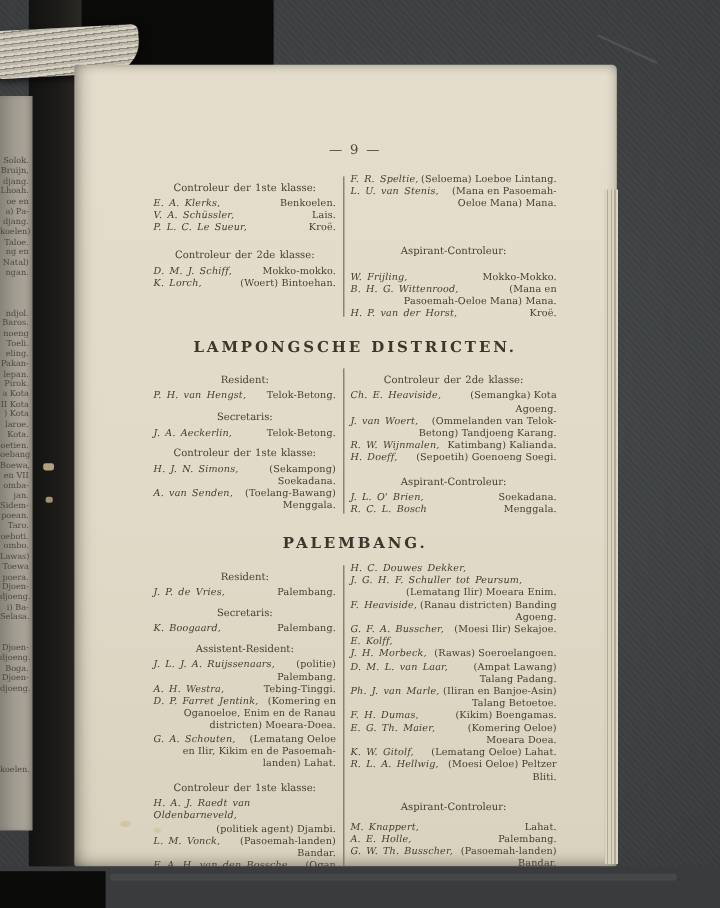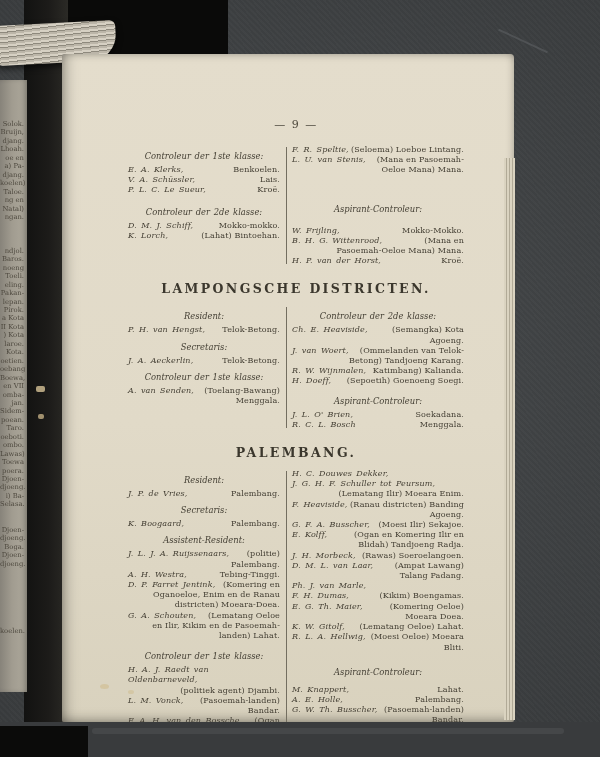--- a/index.html
+++ b/index.html
@@ -28,21 +28,21 @@
     left:-6px;top:23px;width:122px;height:40px;
     background:repeating-linear-gradient(176deg,#d6d0c3 0 2px,#8e897d 2px 3px,#bcb6a9 3px 5px);
     border-radius:3px 6px 26px 8px;
     transform:rotate(-3deg);
     box-shadow:0 3px 6px rgba(0,0,0,0.6);
   }
   .left-strip{
     left:0;top:80px;width:27px;height:612px;
     background:linear-gradient(90deg,#87837a 0%,#a19c90 45%,#aea99c 100%);
     box-shadow:inset -4px 0 6px -3px rgba(0,0,0,0.4);
-    padding-top:40px;box-sizing:border-box;
+    padding-top:50px;box-sizing:border-box;
   }
   .frag{
     font-size:6.8px;line-height:8.45px;color:#4e493f;
     text-align:right;padding-right:3px;white-space:nowrap;overflow:hidden;
   }
   .bottom-band{left:0;top:722px;width:600px;height:35px;background:#393b3d;}
   .black-gap-bottom{left:0;top:726px;width:88px;height:31px;background:#0b0b0a;}
   .bottom-seam{left:92px;top:728px;width:472px;height:6px;background:#505254;opacity:.55;border-radius:3px;}
   .page{
     left:62px;top:54px;width:452px;height:668px;
@@ -89,21 +89,21 @@
   }
   .section-title{
     text-align:center;font-weight:bold;font-size:12.5px;letter-spacing:2.4px;
     margin:15px 0 9px;color:#3b372d;white-space:nowrap;
   }
   .cols{display:flex;align-items:stretch;}
   .col-l{width:152px;flex:none;}
   .divider{width:1px;background:#736e60;margin:2px 5px 2px 6px;flex:none;}
   .col-r{flex:1;min-width:0;}
   .blk-heading{
-    font-style:italic;text-align:center;font-size:8.4px;line-height:10px;
+    text-align:center;font-size:8.4px;line-height:10px;
     margin:6px 0 4px;color:#454035;word-spacing:1px;
   }
   .entry{
     font-size:8px;line-height:10.2px;text-align:right;
     color:var(--ink);letter-spacing:.15px;
   }
   .entry::after{content:"";display:block;clear:both;}
   .entry .nm{float:left;text-align:left;word-spacing:1.6px;font-style:italic;}
   .gap{width:100%;}
 </style>
@@ -188,21 +188,21 @@
         <div class="section">
           <div class="cols">
             <div class="col-l">
               <div class="blk-heading">Controleur der 1ste klasse:</div>
               <div class="entry"><span class="nm">E. A. Klerks,</span><span class="loc">Benkoelen.</span></div>
               <div class="entry"><span class="nm">V. A. Schüssler,</span><span class="loc">Lais.</span></div>
               <div class="entry"><span class="nm">P. L. C. Le Sueur,</span><span class="loc">Kroë.</span></div>
               <div class="gap" style="height: 5px;"></div>
               <div class="blk-heading">Controleur der 2de klasse:</div>
               <div class="entry"><span class="nm">D. M. J. Schiff,</span><span class="loc">Mokko-mokko.</span></div>
-              <div class="entry"><span class="nm">K. Lorch,</span><span class="loc">(Lahat) Bintoehan.</span></div>
+              <div class="entry"><span class="nm">K. Lorch,</span><span class="loc">(Woert) Bintoehan.</span></div>
             </div>
             <div class="divider"></div>
             <div class="col-r">
               <div class="entry"><span class="nm">F. R. Speltie,</span><span class="loc">(Seloema) Loeboe Lintang.</span></div>
               <div class="entry"><span class="nm">L. U. van Stenis,</span><span class="loc">(Mana en Pasoemah-Oeloe Mana) Mana.</span></div>
               <div class="gap" style="height: 22px;"></div>
               <div class="blk-heading">Aspirant-Controleur:</div>
               <div class="gap" style="height: 8px;"></div>
               <div class="entry"><span class="nm">W. Frijling,</span><span class="loc">Mokko-Mokko.</span></div>
               <div class="entry"><span class="nm">B. H. G. Wittenrood,</span><span class="loc">(Mana en Pasoemah-Oeloe Mana) Mana.</span></div>
@@ -212,20 +212,21 @@
         </div>
         <div class="section">
           <div class="section-title">LAMPONGSCHE DISTRICTEN.</div>
           <div class="cols">
             <div class="col-l">
               <div class="blk-heading">Resident:</div>
               <div class="entry"><span class="nm">P. H. van Hengst,</span><span class="loc">Telok-Betong.</span></div>
               <div class="blk-heading">Secretaris:</div>
               <div class="entry"><span class="nm">J. A. Aeckerlin,</span><span class="loc">Telok-Betong.</span></div>
               <div class="blk-heading">Controleur der 1ste klasse:</div>
+              <div class="entry"><span class="nm">H. J. N. Simons,</span><span class="loc">(Sekampong) Soekadana.</span></div>
               <div class="entry"><span class="nm">A. van Senden,</span><span class="loc">(Toelang-Bawang) Menggala.</span></div>
             </div>
             <div class="divider"></div>
             <div class="col-r">
               <div class="blk-heading">Controleur der 2de klasse:</div>
               <div class="entry"><span class="nm">Ch. E. Heaviside,</span><span class="loc">(Semangka) Kota Agoeng.</span></div>
               <div class="entry"><span class="nm">J. van Woert,</span><span class="loc">(Ommelanden van Telok-Betong) Tandjoeng Karang.</span></div>
               <div class="entry"><span class="nm">R. W. Wijnmalen,</span><span class="loc">Katimbang) Kalianda.</span></div>
               <div class="entry"><span class="nm">H. Doeff,</span><span class="loc">(Sepoetih) Goenoeng Soegi.</span></div>
               <div class="gap" style="height: 3px;"></div>
@@ -255,28 +256,28 @@
               <div class="entry"><span class="nm">F. A. H. van den Bossche,</span><span class="loc">(Ogan Oeloe en Enim) Baton Radja.</span></div>
               <div class="gap" style="height: 4px;"></div>
               <div class="blk-heading">Controleur der 2de klasse:</div>
             </div>
             <div class="divider"></div>
             <div class="col-r">
               <div class="entry"><span class="nm">H. C. Douwes Dekker,</span></div>
               <div class="entry"><span class="nm">J. G. H. F. Schuller tot Peursum,</span><span class="loc">(Lematang Ilir) Moeara Enim.</span></div>
               <div class="entry"><span class="nm">F. Heaviside,</span><span class="loc">(Ranau districten) Banding Agoeng.</span></div>
               <div class="entry"><span class="nm">G. F. A. Busscher,</span><span class="loc">(Moesi Ilir) Sekajoe.</span></div>
-              <div class="entry"><span class="nm">E. Kolff,</span><span class="loc">(Ogan en Komering Ilir en Blidah) Tandjoeng Radja.</span></div>
+              <div class="entry"><span class="nm">E. Kolff,</span></div>
               <div class="entry"><span class="nm">J. H. Morbeck,</span><span class="loc">(Rawas) Soeroelangoen.</span></div>
               <div class="entry"><span class="nm">D. M. L. van Laar,</span><span class="loc">(Ampat Lawang) Talang Padang.</span></div>
-              <div class="entry"><span class="nm">Ph. J. van Marle,</span></div>
+              <div class="entry"><span class="nm">Ph. J. van Marle,</span><span class="loc">(Iliran en Banjoe-Asin) Talang Betoetoe.</span></div>
               <div class="entry"><span class="nm">F. H. Dumas,</span><span class="loc">(Kikim) Boengamas.</span></div>
               <div class="entry"><span class="nm">E. G. Th. Maier,</span><span class="loc">(Komering Oeloe) Moeara Doea.</span></div>
               <div class="entry"><span class="nm">K. W. Gitolf,</span><span class="loc">(Lematang Oeloe) Lahat.</span></div>
-              <div class="entry"><span class="nm">R. L. A. Hellwig,</span><span class="loc">(Moesi Oeloe) Moeara Bliti.</span></div>
+              <div class="entry"><span class="nm">R. L. A. Hellwig,</span><span class="loc">(Moesi Oeloe) Peltzer Bliti.</span></div>
               <div class="gap" style="height: 8px;"></div>
               <div class="blk-heading">Aspirant-Controleur:</div>
               <div class="gap" style="height: 4px;"></div>
               <div class="entry"><span class="nm">M. Knappert,</span><span class="loc">Lahat.</span></div>
               <div class="entry"><span class="nm">A. E. Holle,</span><span class="loc">Palembang.</span></div>
               <div class="entry"><span class="nm">G. W. Th. Busscher,</span><span class="loc">(Pasoemah-landen) Bandar.</span></div>
               <div class="entry"><span class="nm">M. de Kat,</span><span class="loc">(Ampat Lawang) Talang Padang.</span></div>
             </div>
           </div>
         </div>

